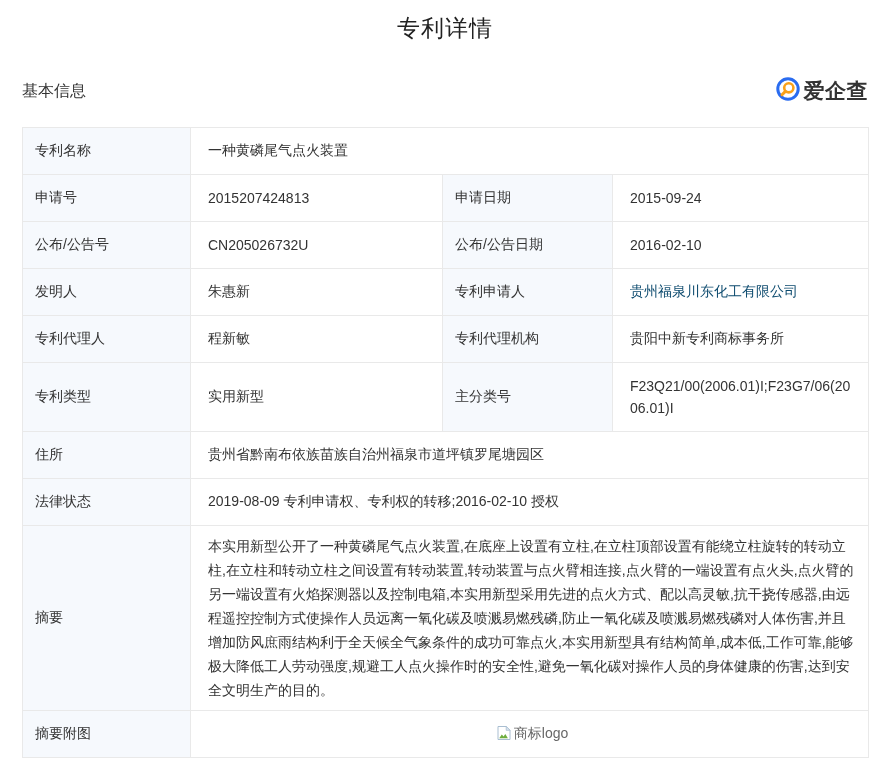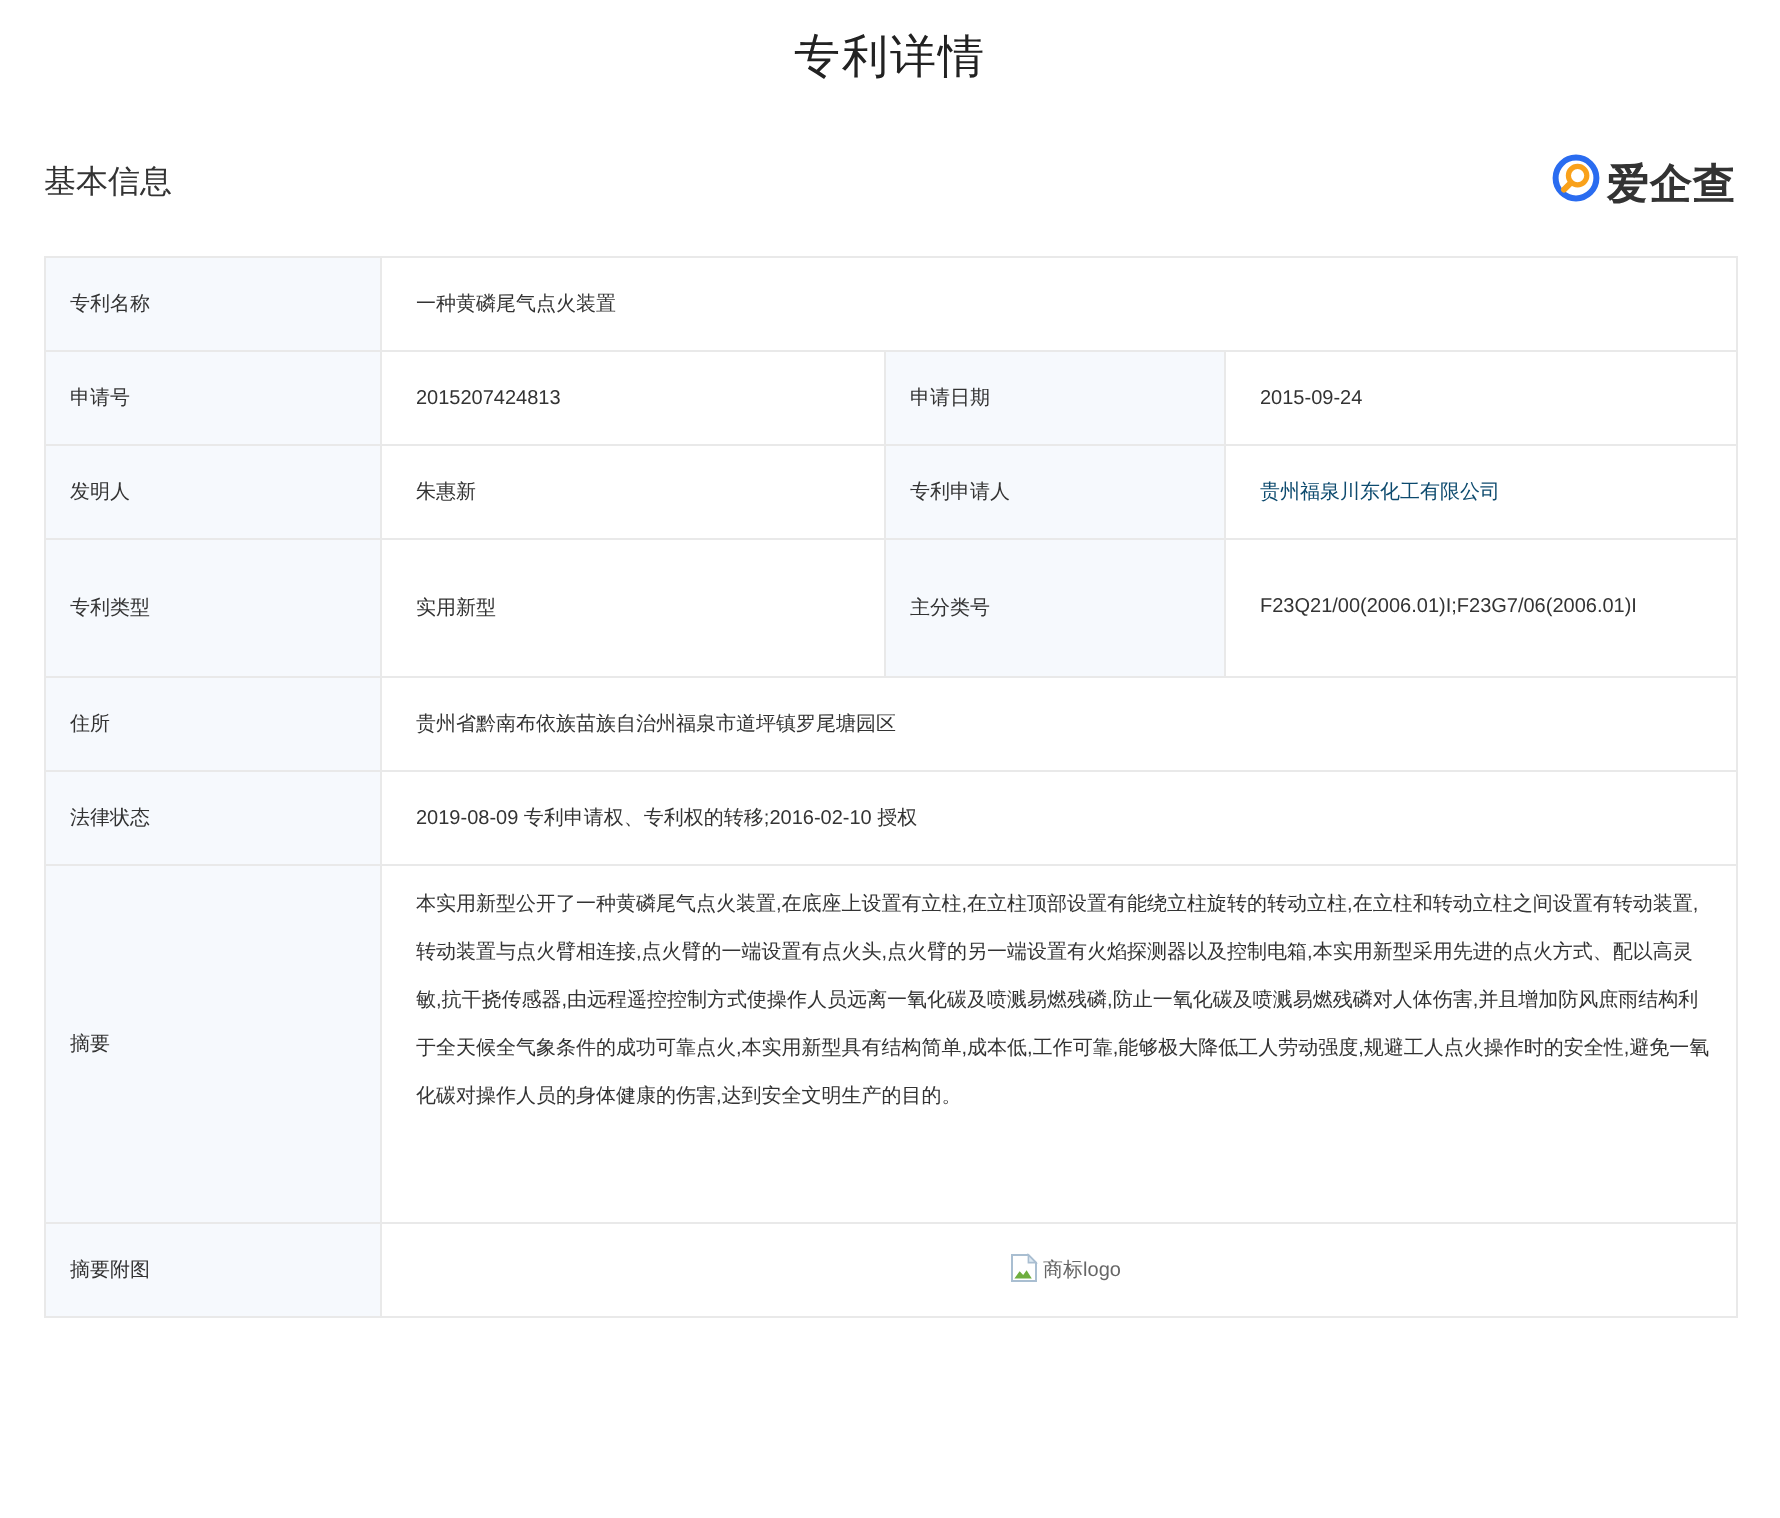--- a/index.html
+++ b/index.html
@@ -43,21 +43,21 @@
     color: #333;
     margin-left: 4px;
     letter-spacing: 0.5px;
   }
 
   table.info-table {
     margin-top: 22px;
     border-collapse: collapse;
     table-layout: fixed;
     width: 846px;
-    font-size: 10px;
+    font-size: 14px;
   }
   .info-table td, .info-table th {
     border: 1px solid #e9e9e9;
     vertical-align: middle;
     text-align: left;
     font-weight: normal;
     color: #333;
     overflow: hidden;
   }
   .info-table th.lbl {
@@ -127,30 +127,42 @@
       <td class="val" colspan="3">一种黄磷尾气点火装置</td>
     </tr>
 
     <tr class="r-std">
       <th class="lbl">申请号</th>
       <td class="val">2015207424813</td>
       <th class="lbl">申请日期</th>
       <td class="val">2015-09-24</td>
     </tr>
 
+    <tr class="r-std">
+      <th class="lbl">公布/公告号</th>
+      <td class="val">CN205026732U</td>
+      <th class="lbl">公布/公告日期</th>
+      <td class="val">2016-02-10</td>
+    </tr>
 
     <tr class="r-std">
       <th class="lbl">发明人</th>
       <td class="val">朱惠新</td>
       <th class="lbl">专利申请人</th>
       <td class="val">
         <span class="link">贵州福泉川东化工有限公司</span>
       </td>
     </tr>
 
+    <tr class="r-std">
+      <th class="lbl">专利代理人</th>
+      <td class="val">程新敏</td>
+      <th class="lbl">专利代理机构</th>
+      <td class="val">贵阳中新专利商标事务所</td>
+    </tr>
 
     <tr class="r-tall">
       <th class="lbl">专利类型</th>
       <td class="val">实用新型</td>
       <th class="lbl">主分类号</th>
       <td class="val wrap">F23Q21/00(2006.01)I;F23G7/06(2006.01)I</td>
     </tr>
 
     <tr class="r-std">
       <th class="lbl">住所</th>

